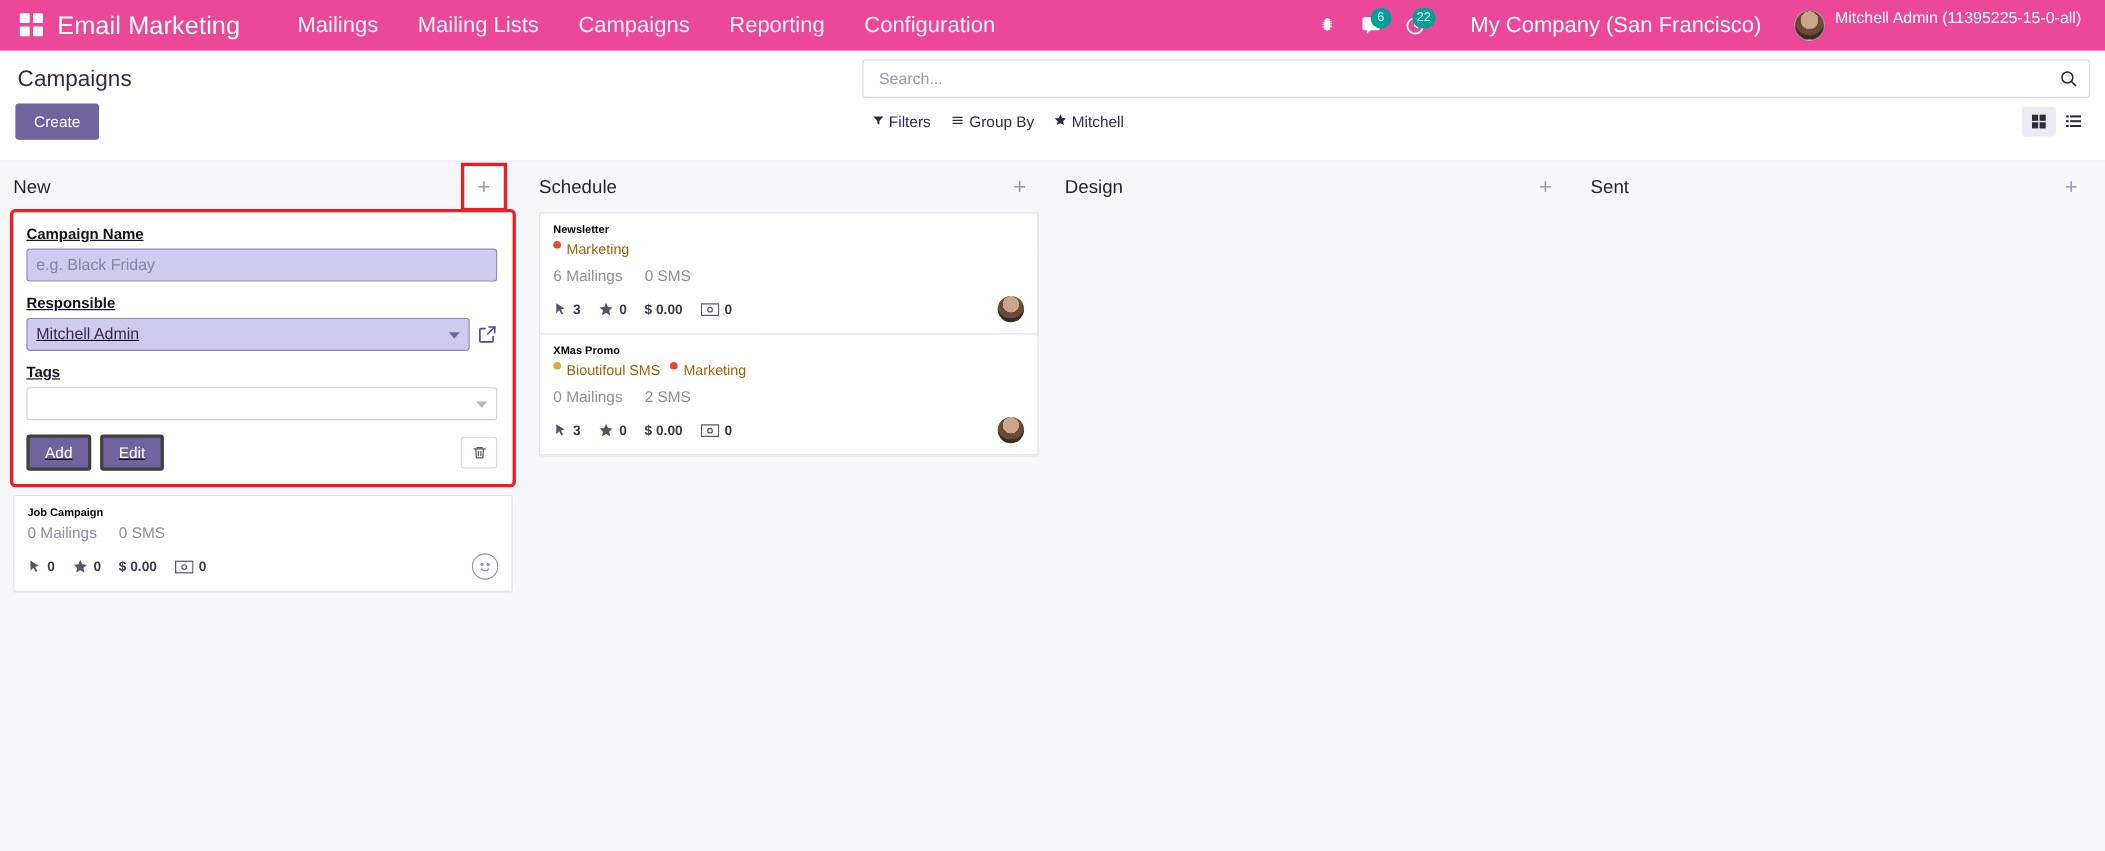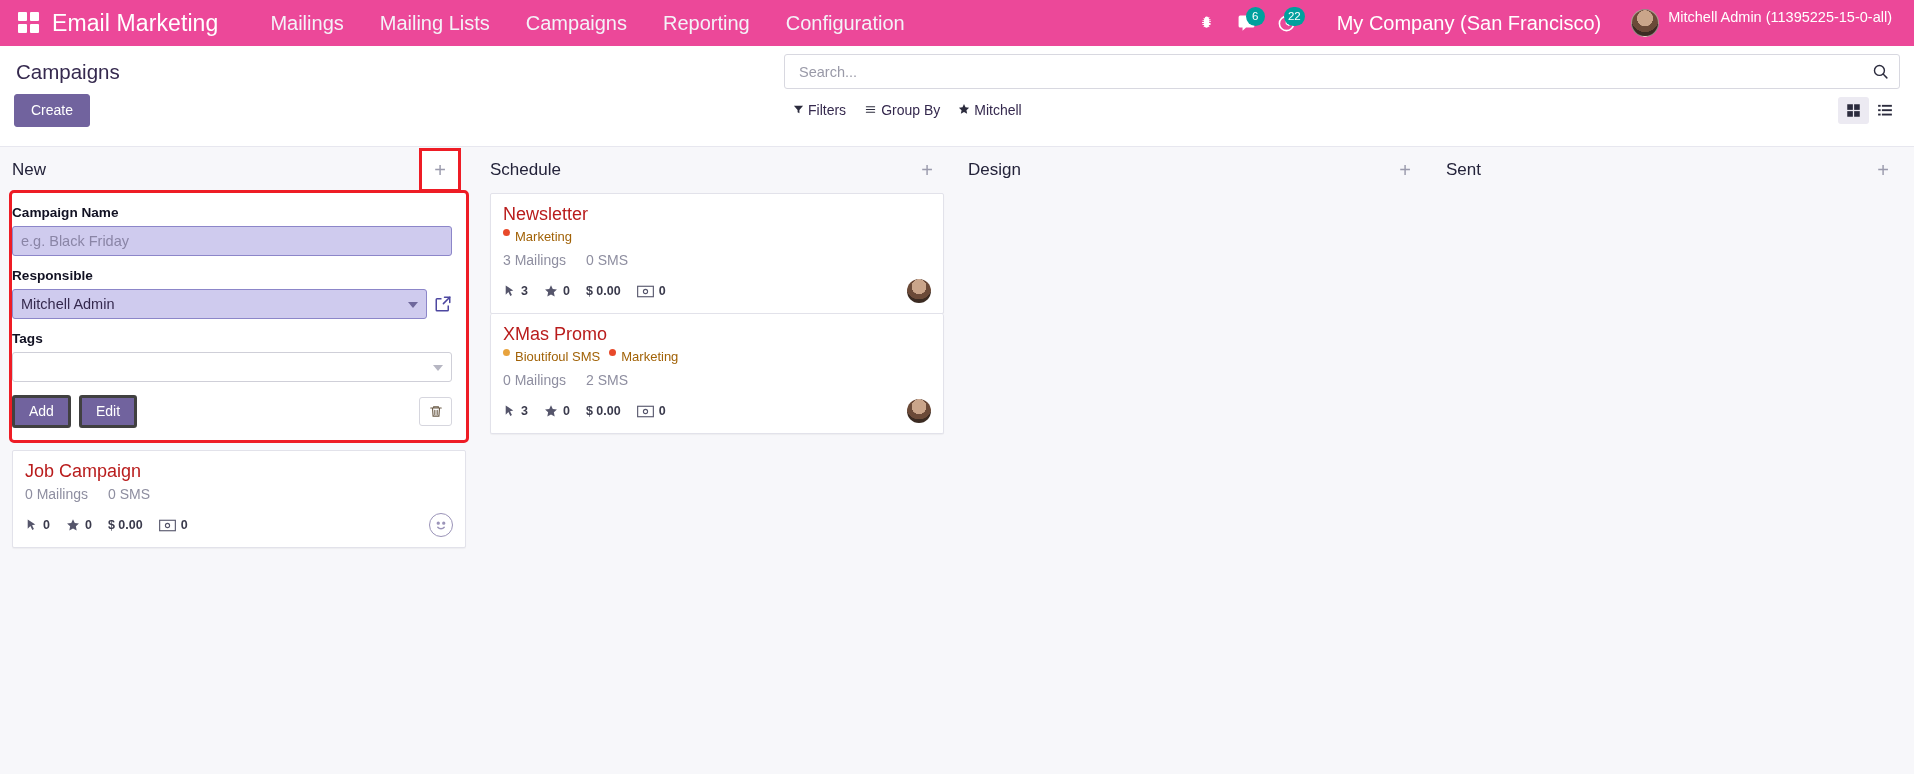--- a/index.html
+++ b/index.html
@@ -212,22 +212,23 @@
   .kcol-body { padding: 0 0 0 12px; }
 
   
   .quick-create-wrap {
     outline: 3px solid #ee1c25;
     background: #ffffff;
     border-radius: 2px;
   }
   .quick-create {
     background: #ffffff;
-    padding: 12px 14px 12px 0;
+    padding: 12px 14px 12px 12px;
     box-shadow: 0 1px 2px rgba(0,0,0,.08);
+    text-decoration: underline;
   }
   .qc-label {
     font-size: 13.6px;
     font-weight: bold;
     color: #111122;
     margin: 0 0 6px 0;
   }
   .qc-label.second { margin-top: 12px; }
   .qc-input {
     width: 100%;
@@ -306,23 +307,24 @@
   .kcard {
     background: #ffffff;
     border: 1px solid #e2e2ea;
     border-radius: 2px;
     padding: 10px 12px 10px 12px;
     cursor: pointer;
     box-shadow: 0 1px 1px rgba(0,0,0,.04);
   }
   .kcard + .kcard { border-top: none; }
   .kcard-title {
-    font-size: 18px;
-    color: #b91c1c;
+    font-size: 10px;
+    color: #000000;
     margin-bottom: 4px;
+    font-weight: bold;
   }
   .kcard-tags {
     display: flex;
     align-items: center;
     gap: 9px;
     margin-bottom: 8px;
     flex-wrap: wrap;
   }
   .tag {
     display: inline-flex;
@@ -582,21 +584,21 @@
 
       <div class="kcard">
         <div class="kcard-title">Newsletter</div>
         <div class="kcard-tags">
           <span class="tag">
             <i class="dot" style="background:#e8492a"></i>
             <span>Marketing</span>
           </span>
         </div>
         <div class="kcard-counts">
-          <span>3 Mailings</span>
+          <span>6 Mailings</span>
           <span>0 SMS</span>
         </div>
         <div class="kcard-stats">
           <span class="stat">
             <svg width="13" height="14" viewBox="0 0 24 24" fill="#55556b">
                 <path d="M5 2l14 9-6 1.5 3.5 7-3 1.5-3.5-7L5 19z"></path>
               </svg>
             <b>3</b>
           </span>
           <span class="stat">

